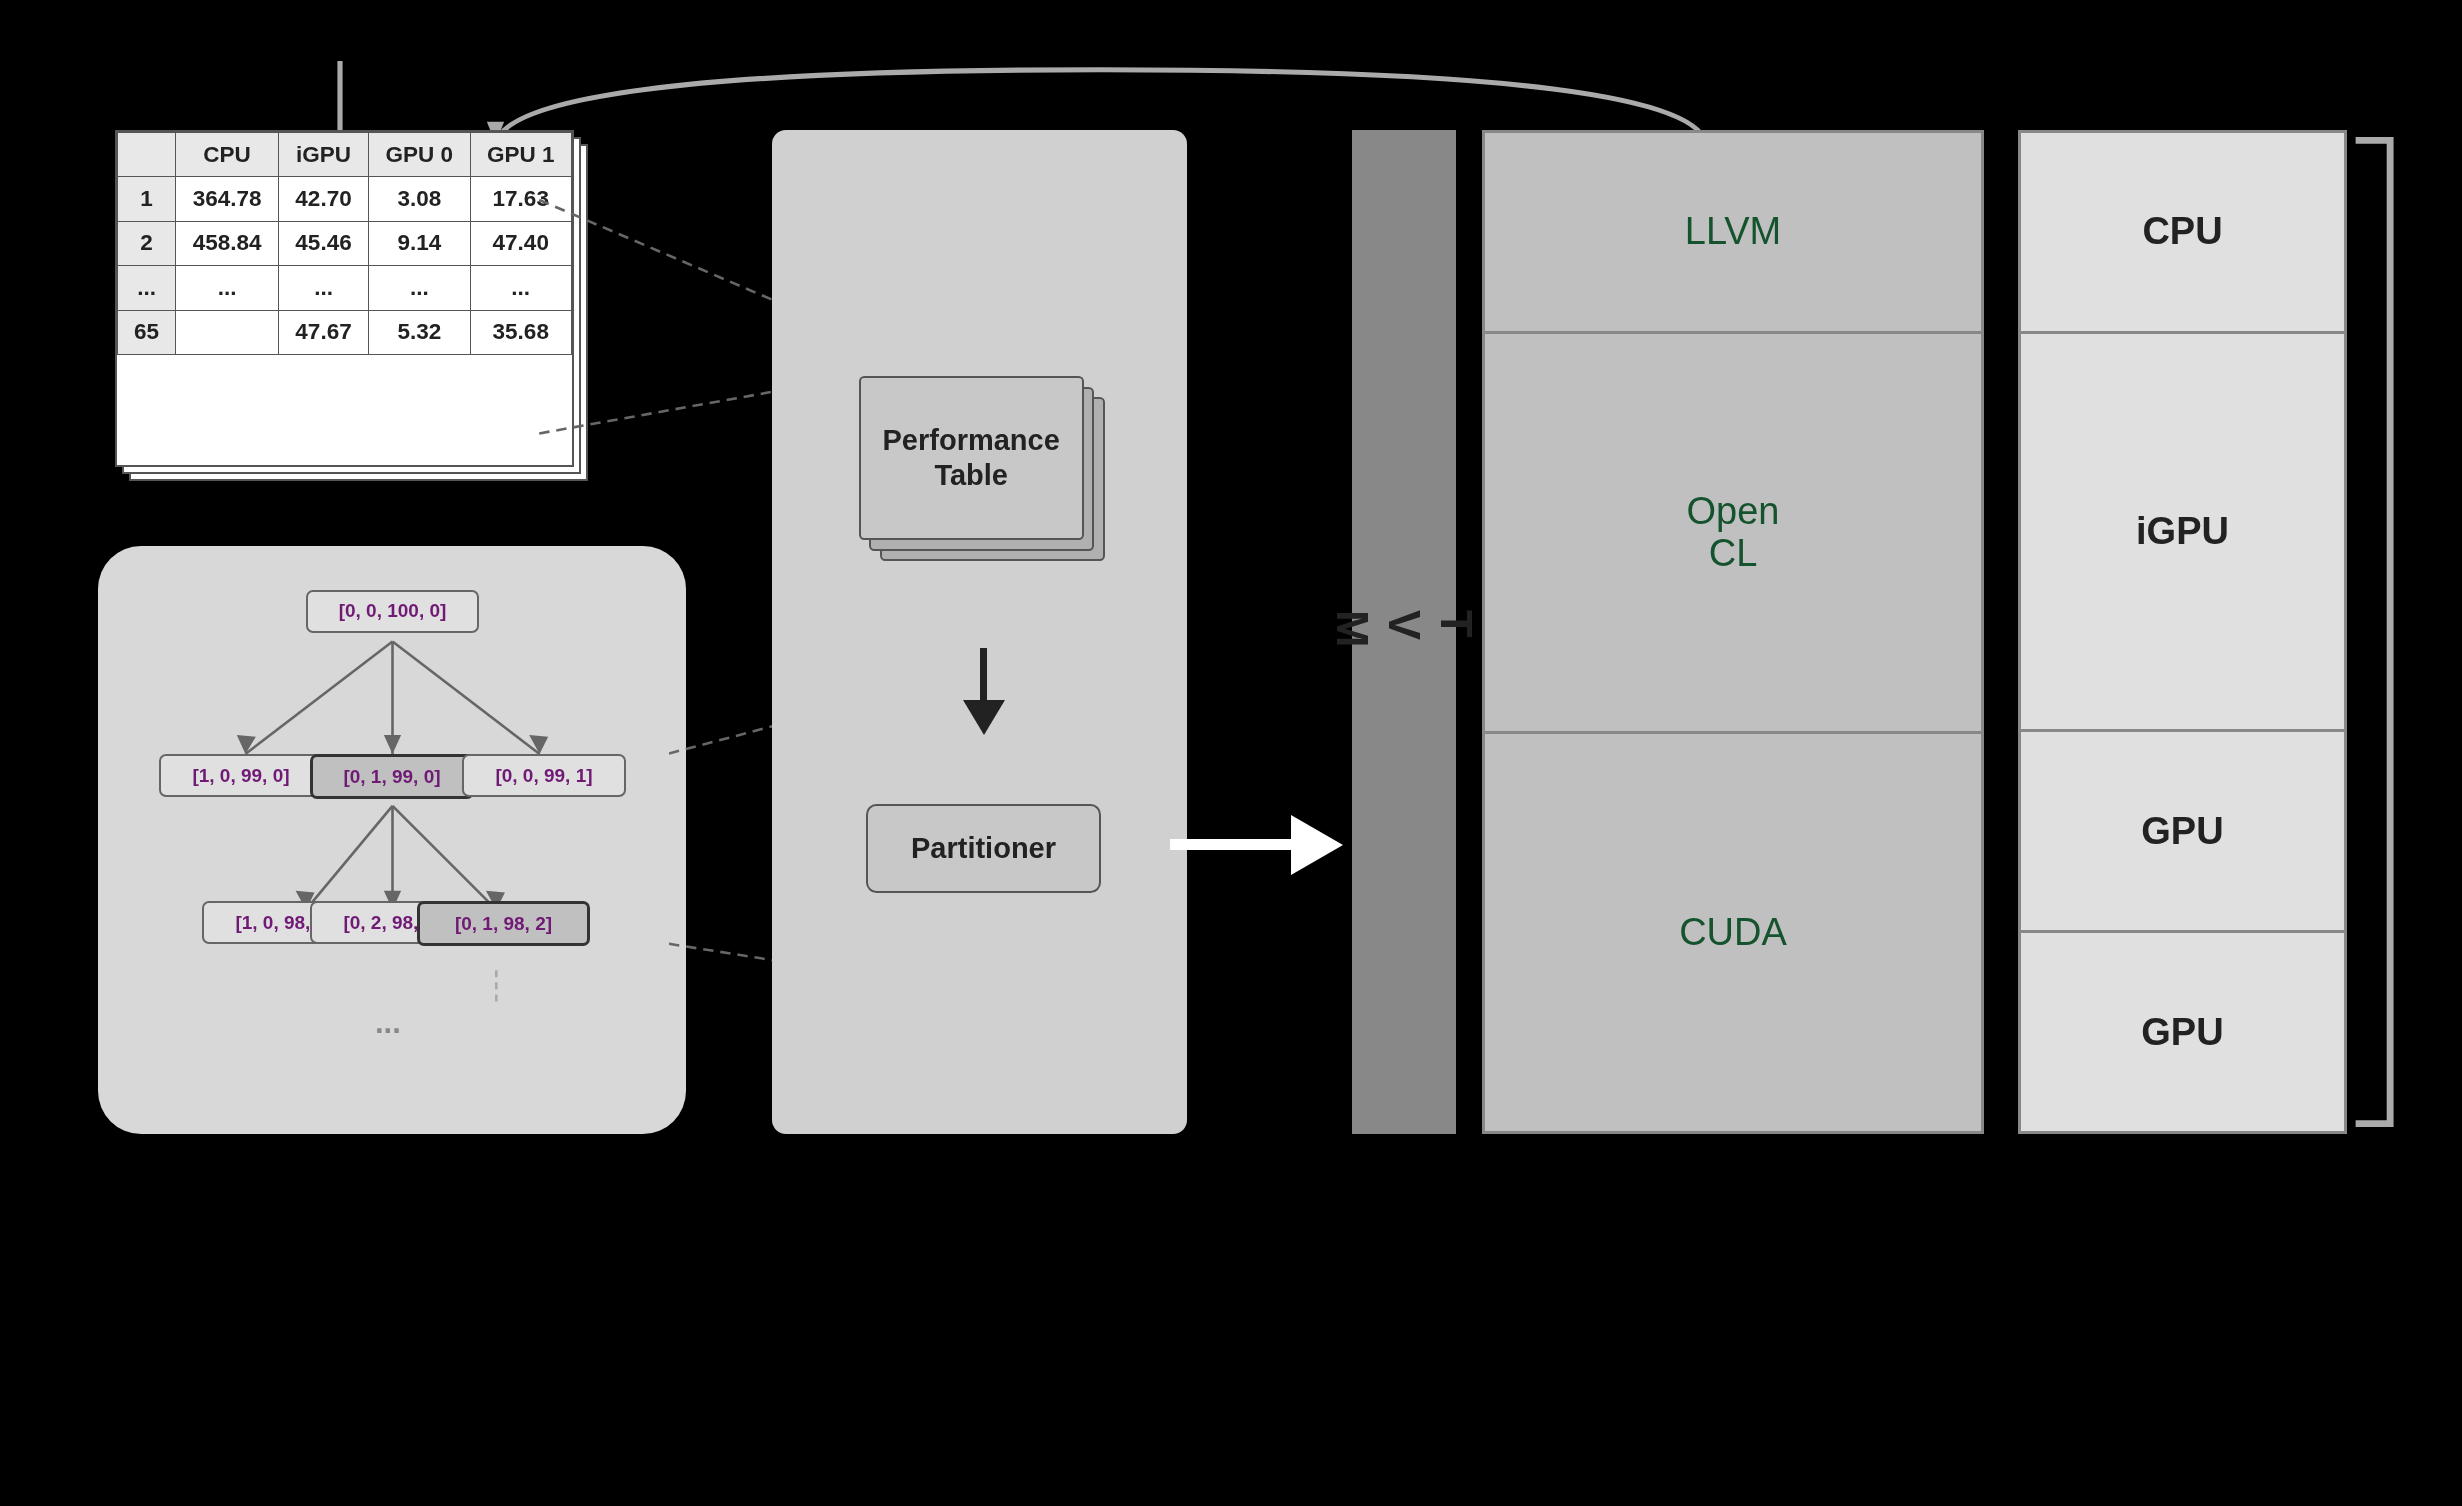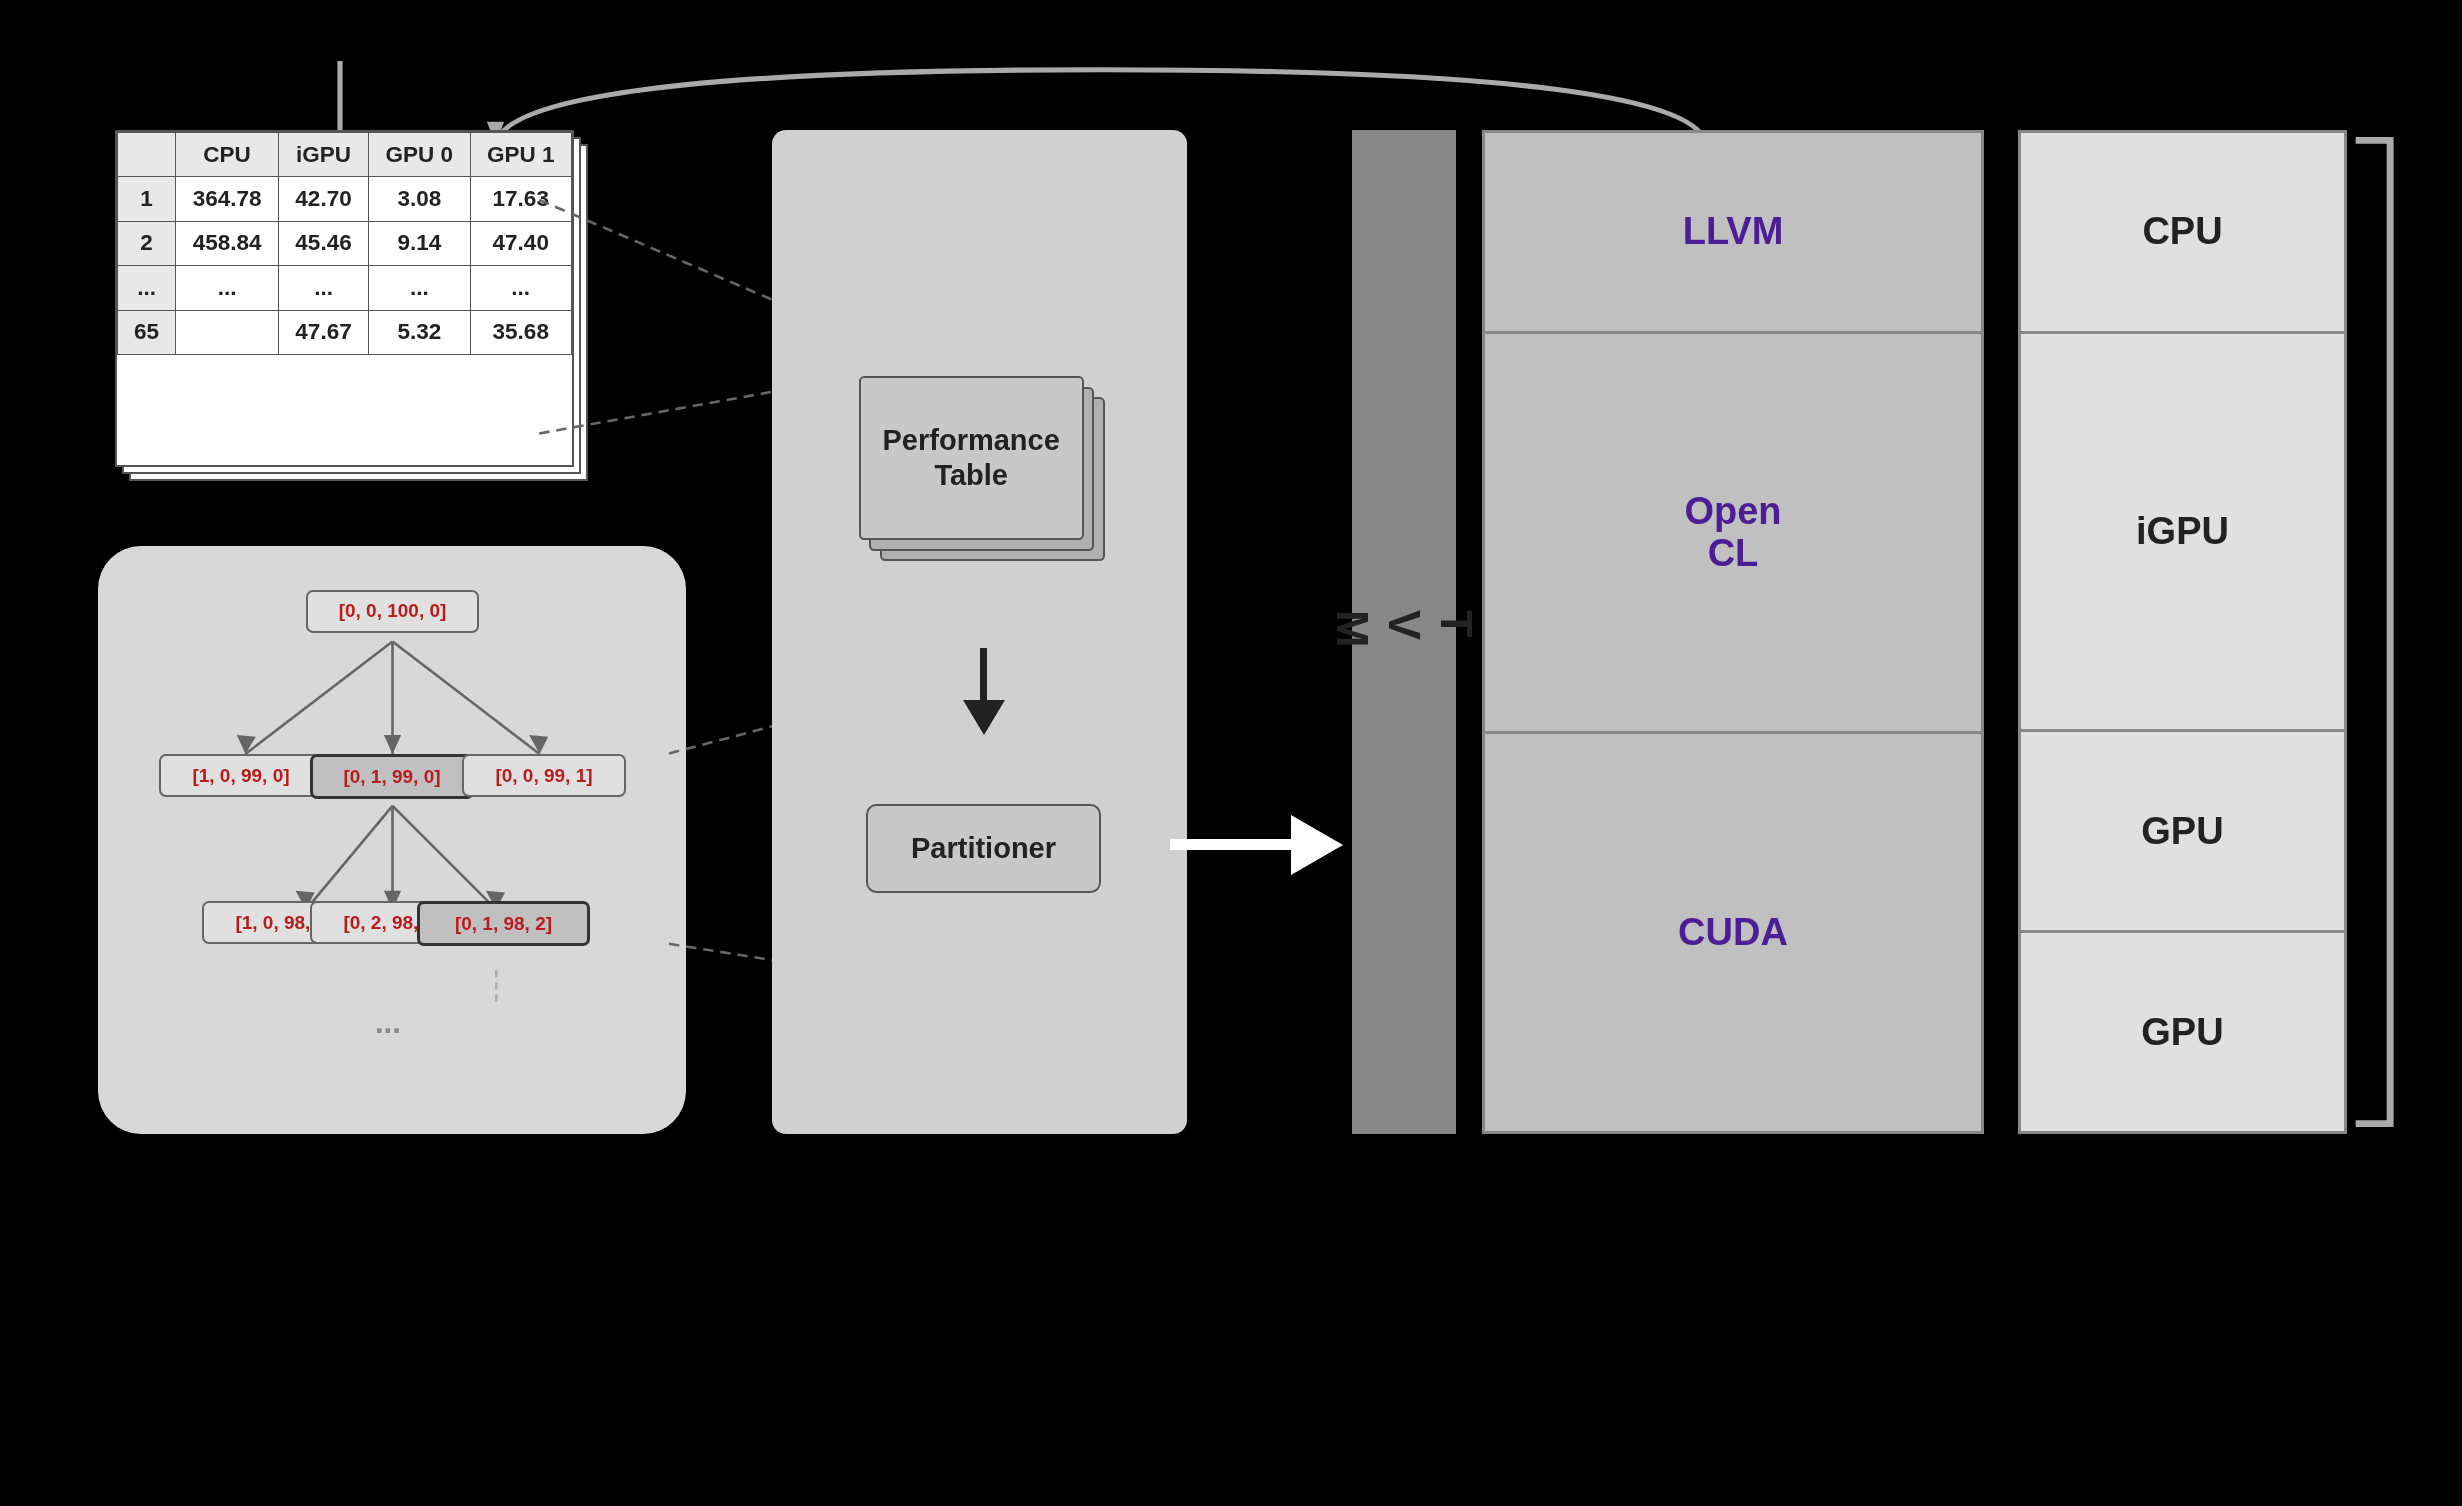--- a/index.html
+++ b/index.html
@@ -101,21 +101,21 @@
     }
 
     .tree-node {
       position: absolute;
       background: #e0e0e0;
       border: 2.6px solid #666;
       border-radius: 7px;
       padding: 8.7px 14px;
       font-size: 19px;
       font-weight: bold;
-      color: #b91c1c;
+      color: #701a75;
       text-align: center;
       white-space: nowrap;
     }
 
     .tree-node.bold-node {
       background: #c0c0c0;
       border: 3.5px solid #333;
       font-weight: 900;
     }
 
@@ -289,22 +289,22 @@
       border-bottom: 3.5px solid #888;
       background: #c0c0c0;
     }
 
     .backend-row:last-child {
       border-bottom: none;
     }
 
     .backend-label {
       font-size: 38px;
-      font-weight: 700;
-      color: #4c1d95;
+      font-weight: 400;
+      color: #14532d;
       text-align: center;
       line-height: 1.1;
     }
 
     
     .devices-section {
       position: absolute;
       top: 69px;
       left: 1955px;
       width: 329px;

